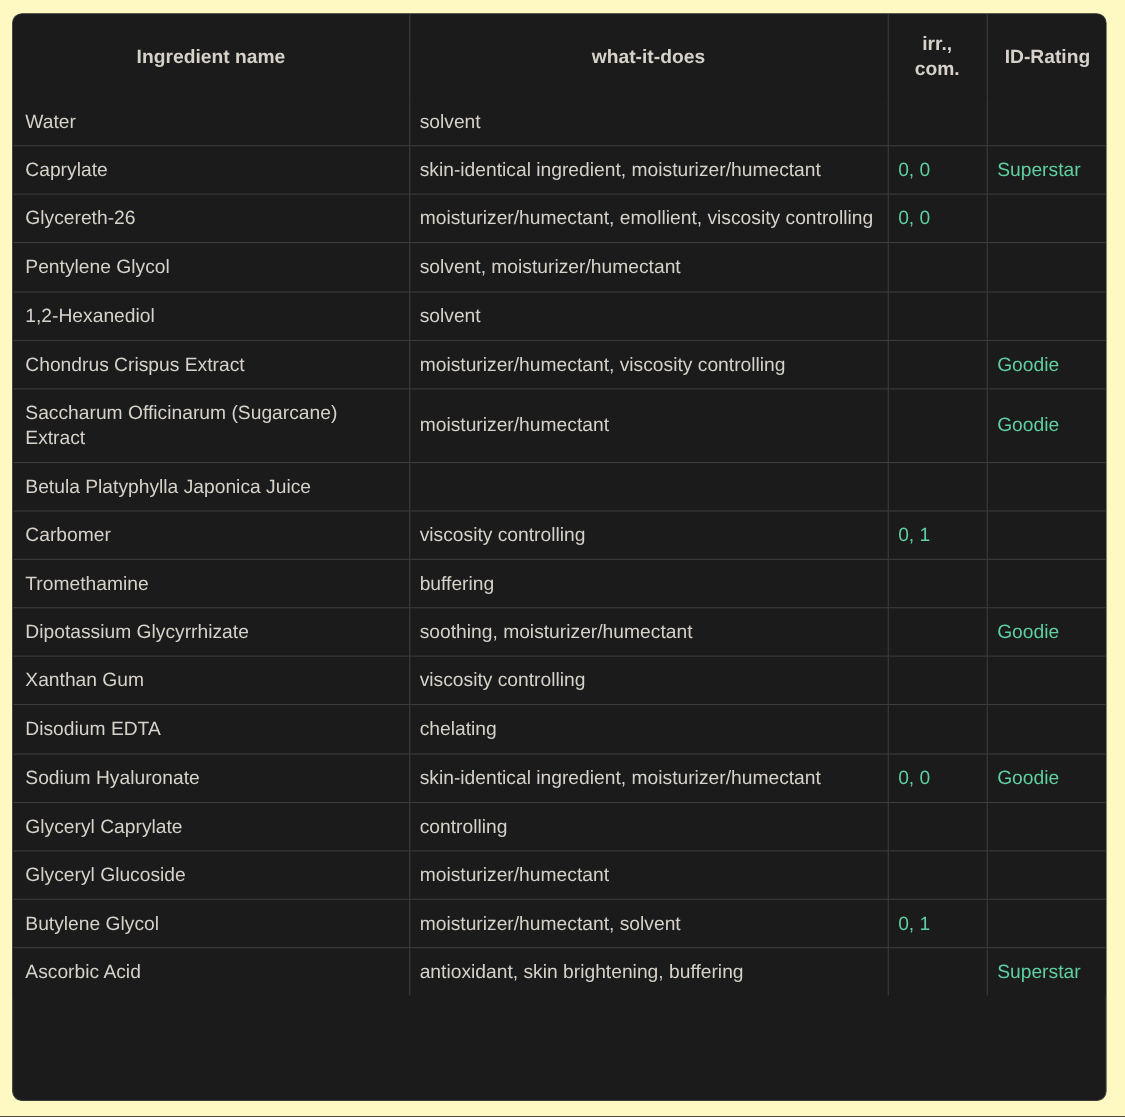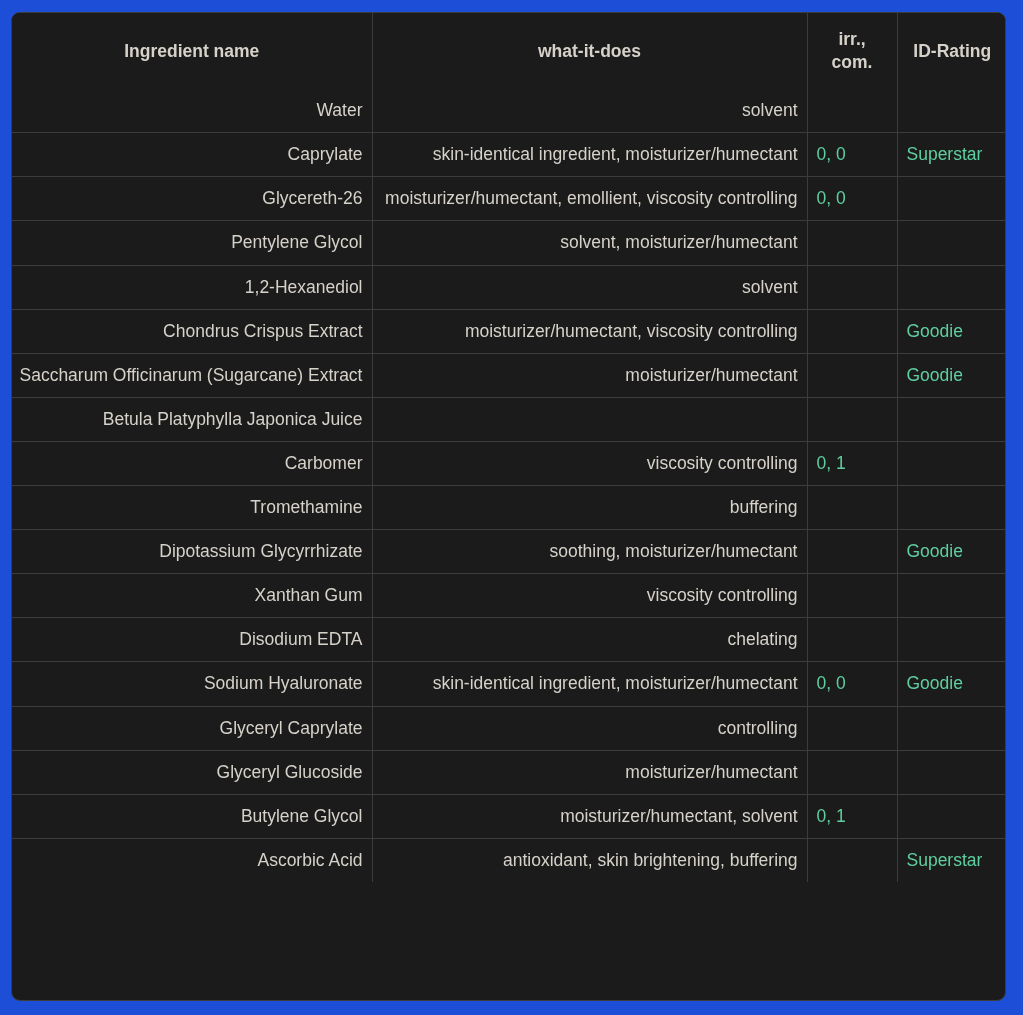--- a/index.html
+++ b/index.html
@@ -12,21 +12,21 @@
   }
   body {
     font-family: "Liberation Sans", sans-serif;
     -webkit-font-smoothing: antialiased;
   }
   .page {
     width: 1023px;
     height: 1015px;
     box-sizing: border-box;
     padding: 12px 17px 14px 11px;
-    background: #1d4ed8;
+    background: #fef9c3;
   }
   .table-wrap {
     width: 100%;
     height: 100%;
     box-sizing: border-box;
     border: 1px solid #3a3d3c;
     border-radius: 9px;
     overflow: hidden;
     background: #1b1b1b;
   }
@@ -59,26 +59,26 @@
     font-weight: bold;
     text-align: center;
     font-size: 17.5px;
     padding-top: 15px;
     padding-bottom: 15px;
     color: #d6d2ca;
   }
   table.ingredients thead th.h-name { text-align: center; }
 
   table.ingredients td.name {
-    text-align: right;
-    padding-left: 0;
+    text-align: left;
+    padding-left: 11px;
     word-break: break-word;
   }
   table.ingredients td.what {
-    text-align: right;
+    text-align: left;
   }
   table.ingredients td.irr,
   table.ingredients td.rating {
     color: #5ecfa0;
     white-space: nowrap;
   }
 </style>
 </head>
 <body>
 

